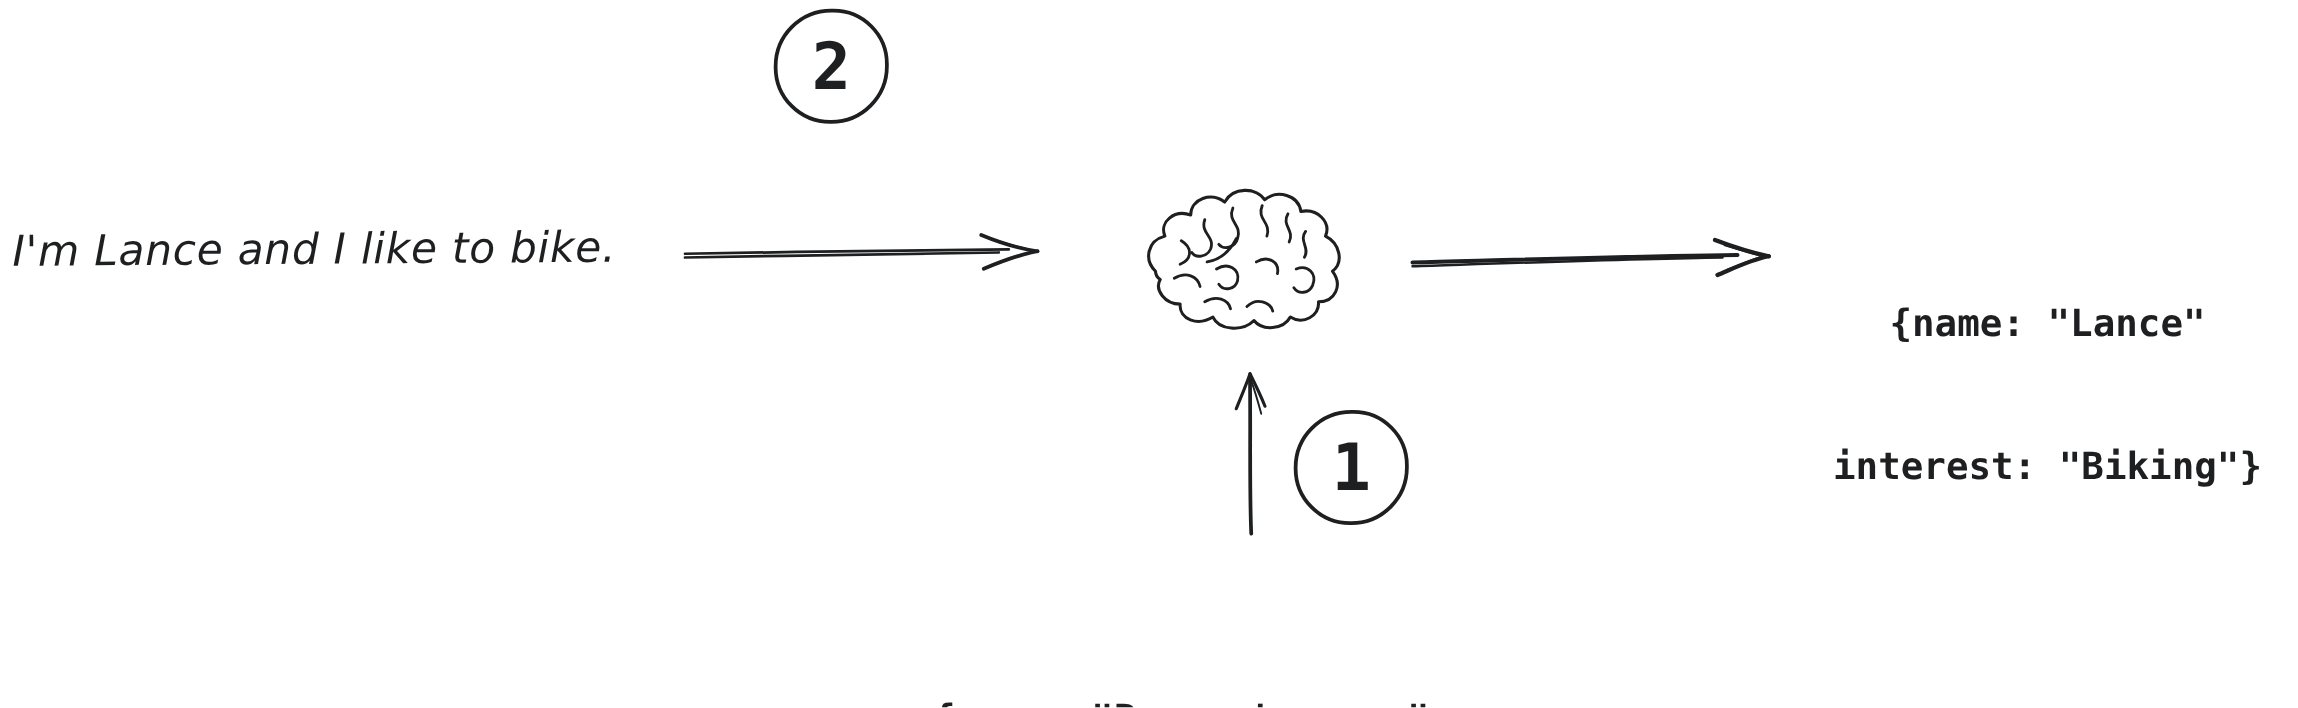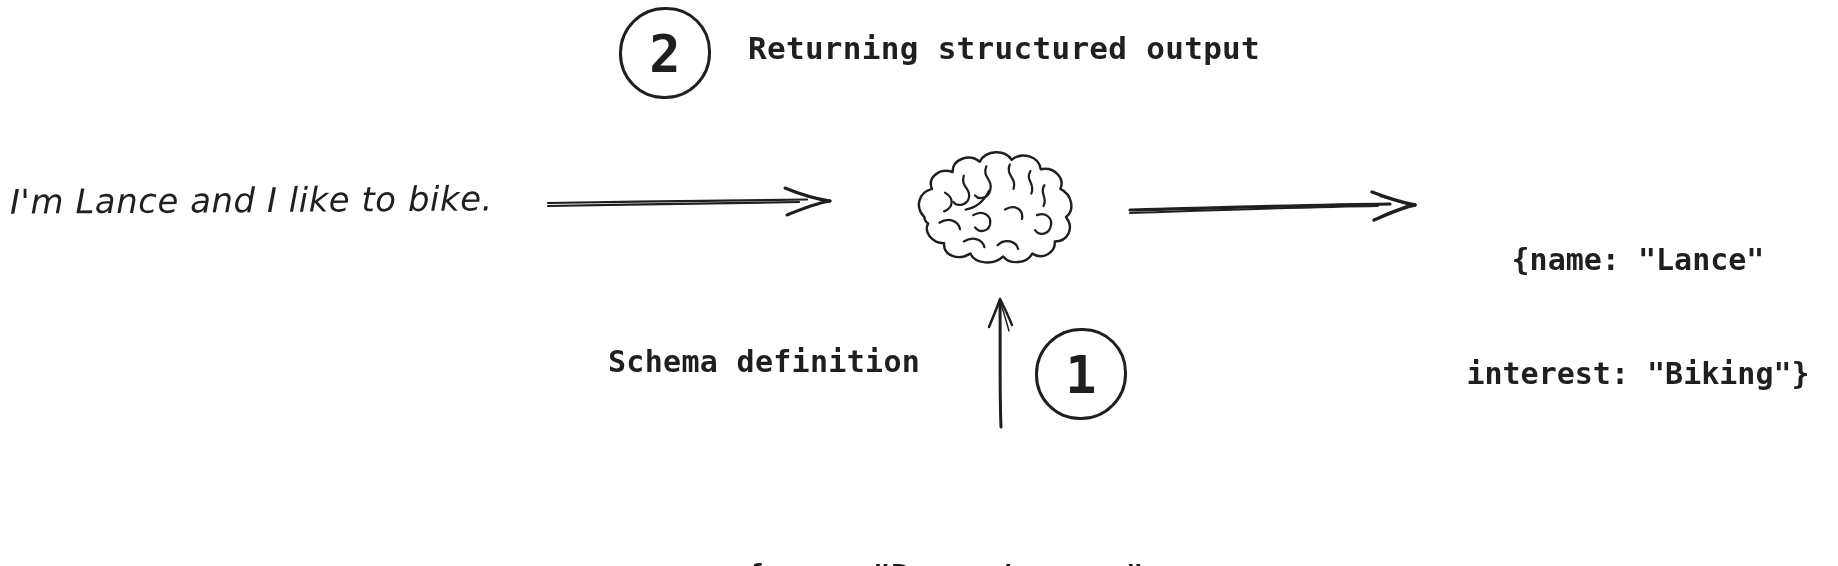--- a/index.html
+++ b/index.html
@@ -73,21 +73,20 @@
   }
 </style>
 </head>
 <body>
 
 <div class="canvas">
 
   <div class="abs badge-circle" style="left:619px; top:7px;">
     <span class="badge-number">2</span>
   </div>
-  <div class="abs mono-label title-label" style="left:748px; top:26px;">Returning structured output</div>
 
   <div class="abs handwritten" style="left:10px; top:180px;">I'm Lance and I like to bike.</div>
 
   <svg class="abs sketch" style="left:545px; top:181px;" width="298" height="42" viewBox="0 0 298 42" aria-hidden="true">
     <path d="M3 22 C 90 20.5, 200 19, 262 18.5" stroke-width="2.2"></path>
     <path d="M3 25 C 90 23.5, 200 21.5, 254 21" stroke-width="2.2"></path>
     <path d="M240 7 C 252 12, 268 17.5, 285 20" stroke-width="3"></path>
     <path d="M242 34 C 254 29, 270 22.5, 285 20" stroke-width="3"></path>
     <path d="M248 10 C 258 13.5, 270 17, 282 19.5" stroke-width="1.6"></path>
   </svg>
@@ -120,21 +119,20 @@
     <path d="M246 36 C 258 31, 272 24, 287 21" stroke-width="3.4"></path>
     <path d="M252 12 C 262 15, 272 18, 281 20.5" stroke-width="2"></path>
     <path d="M254 32 C 264 28, 274 24, 281 21.5" stroke-width="2"></path>
   </svg>
 
   <div class="abs json-block json-output" style="left:1440px; top:165px;">
     <div>{name: "Lance"</div>
     <div>interest: "Biking"}</div>
   </div>
 
-  <div class="abs mono-label schema-label" style="left:608px; top:343px;">Schema definition</div>
 
   <svg class="abs sketch" style="left:984px; top:293px;" width="34" height="138" viewBox="0 0 34 138" aria-hidden="true">
     <path d="M17 134 C 15.5 100, 16.5 60, 16 10" stroke-width="3"></path>
     <path d="M5 34 C 9 24, 13 15, 16 6" stroke-width="2.5"></path>
     <path d="M28 32 C 24 22, 20 14, 16 6" stroke-width="2.5"></path>
     <path d="M25 38 C 22 27, 19 16, 15.5 8" stroke-width="1.5"></path>
   </svg>
 
   <div class="abs badge-circle" style="left:1035px; top:328px;">
     <span class="badge-number">1</span>

